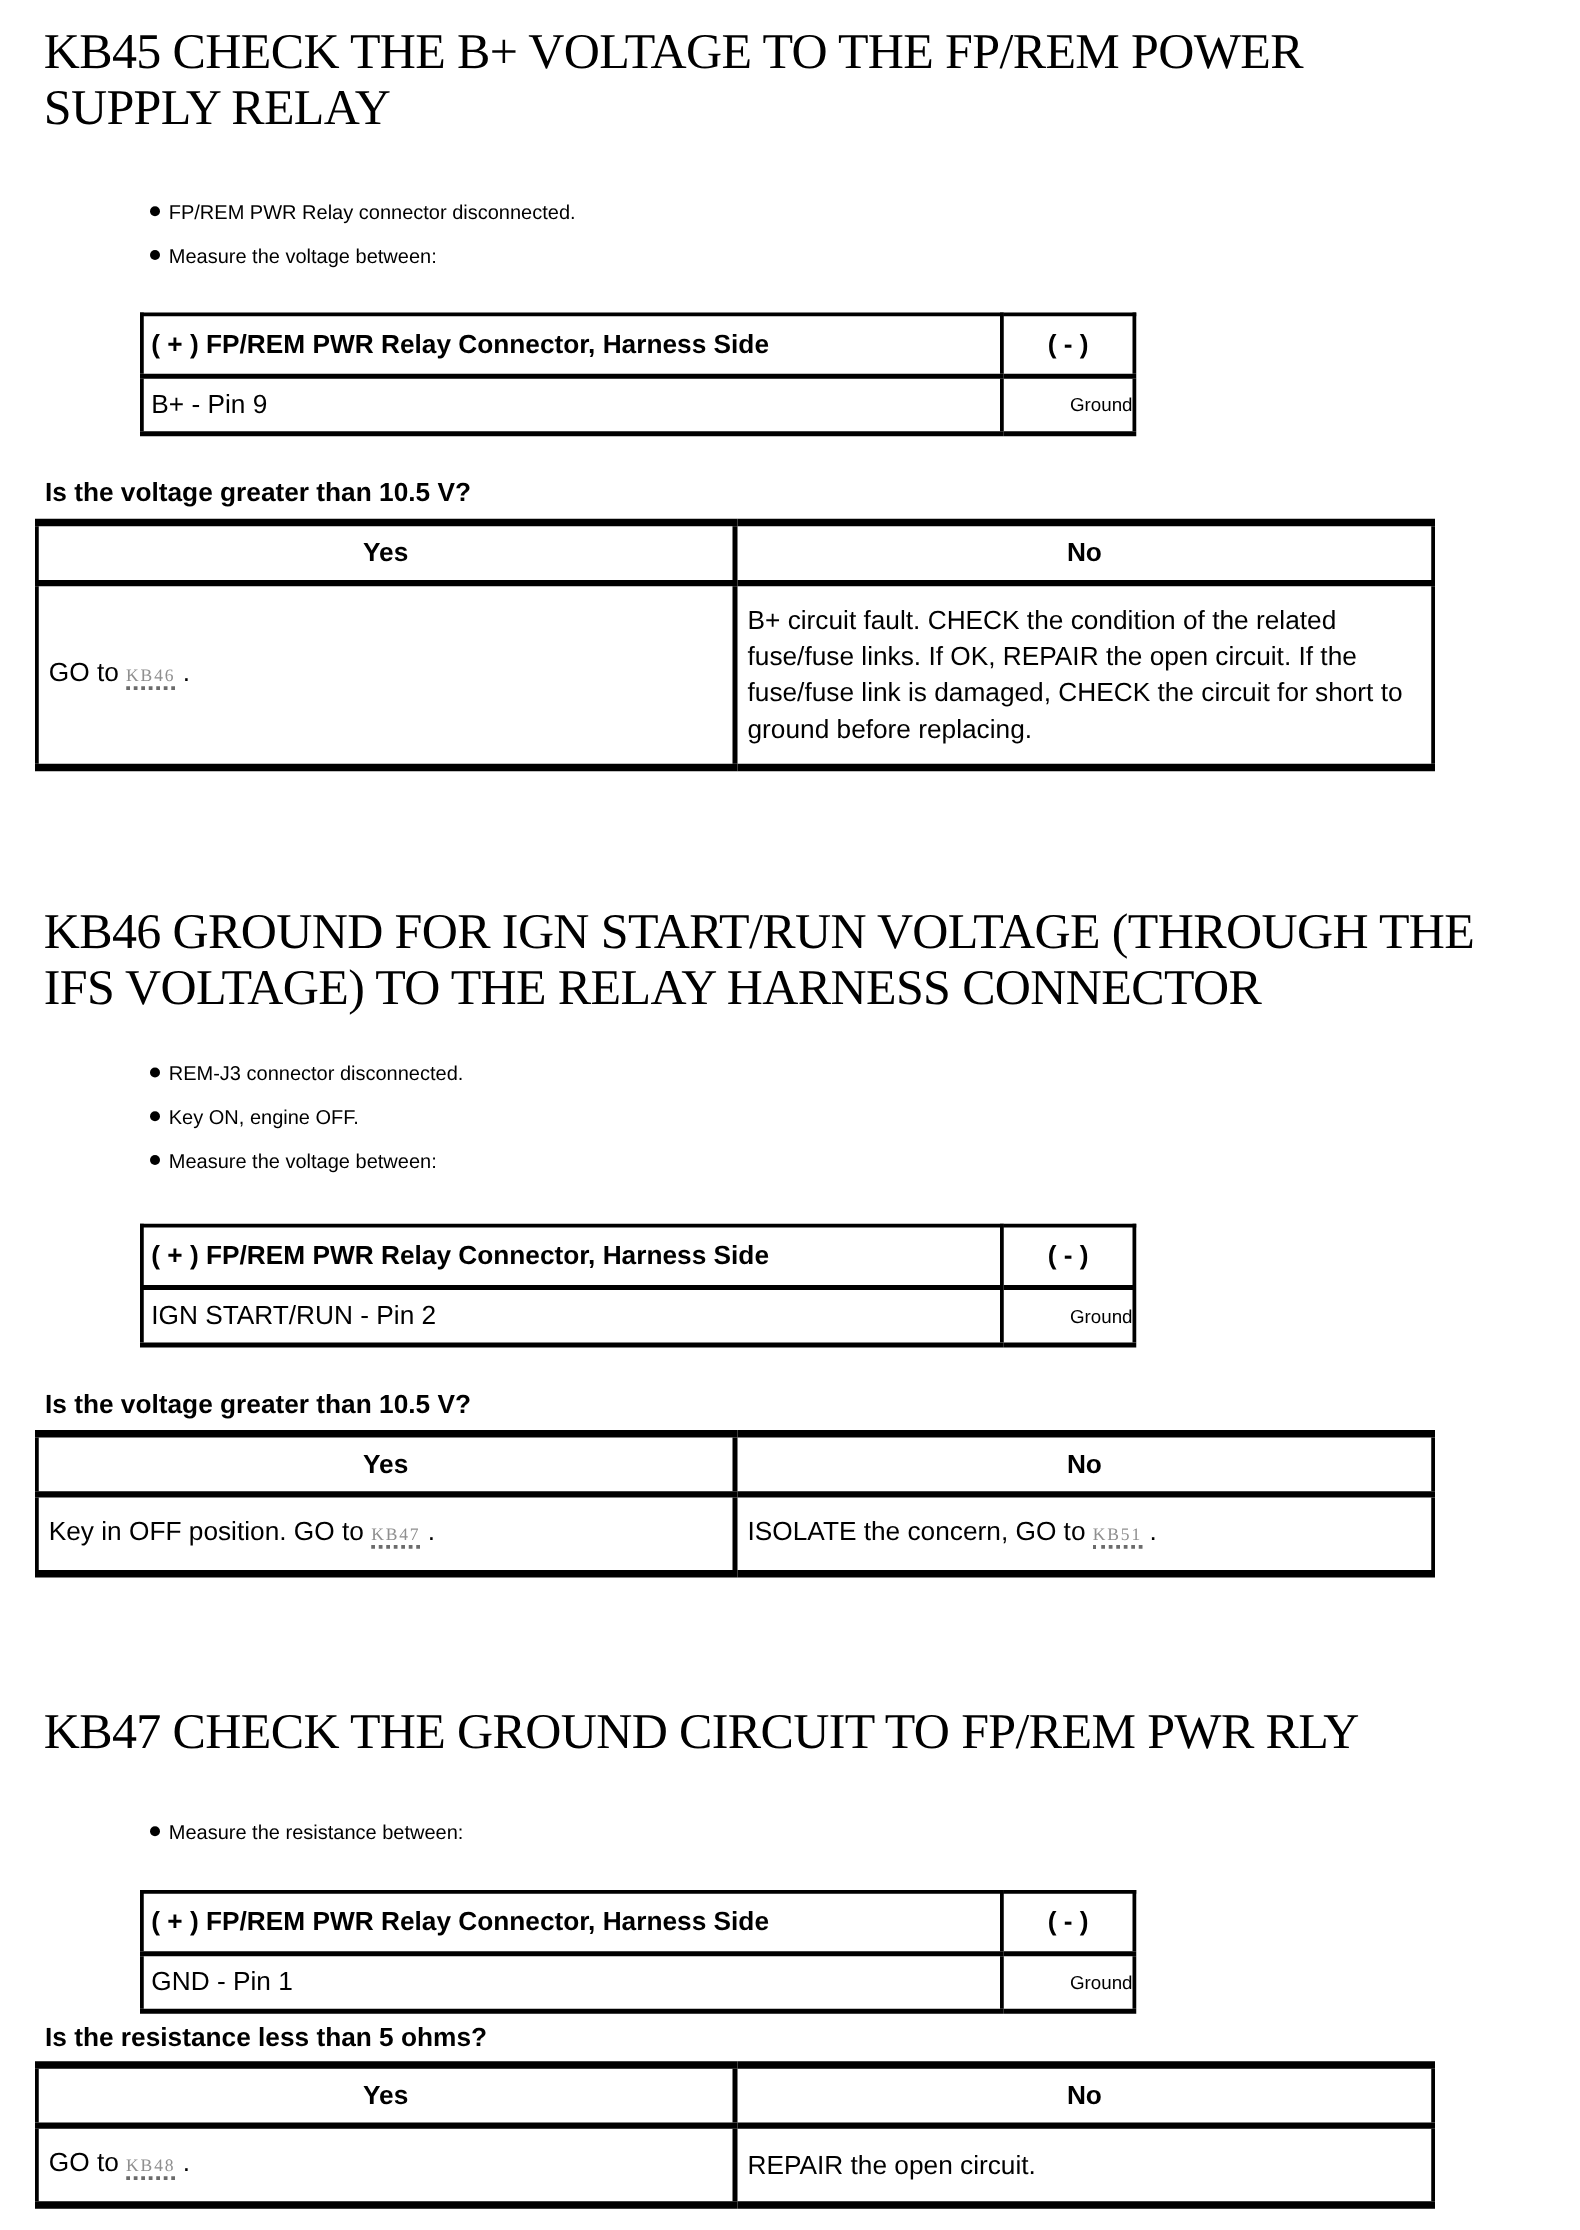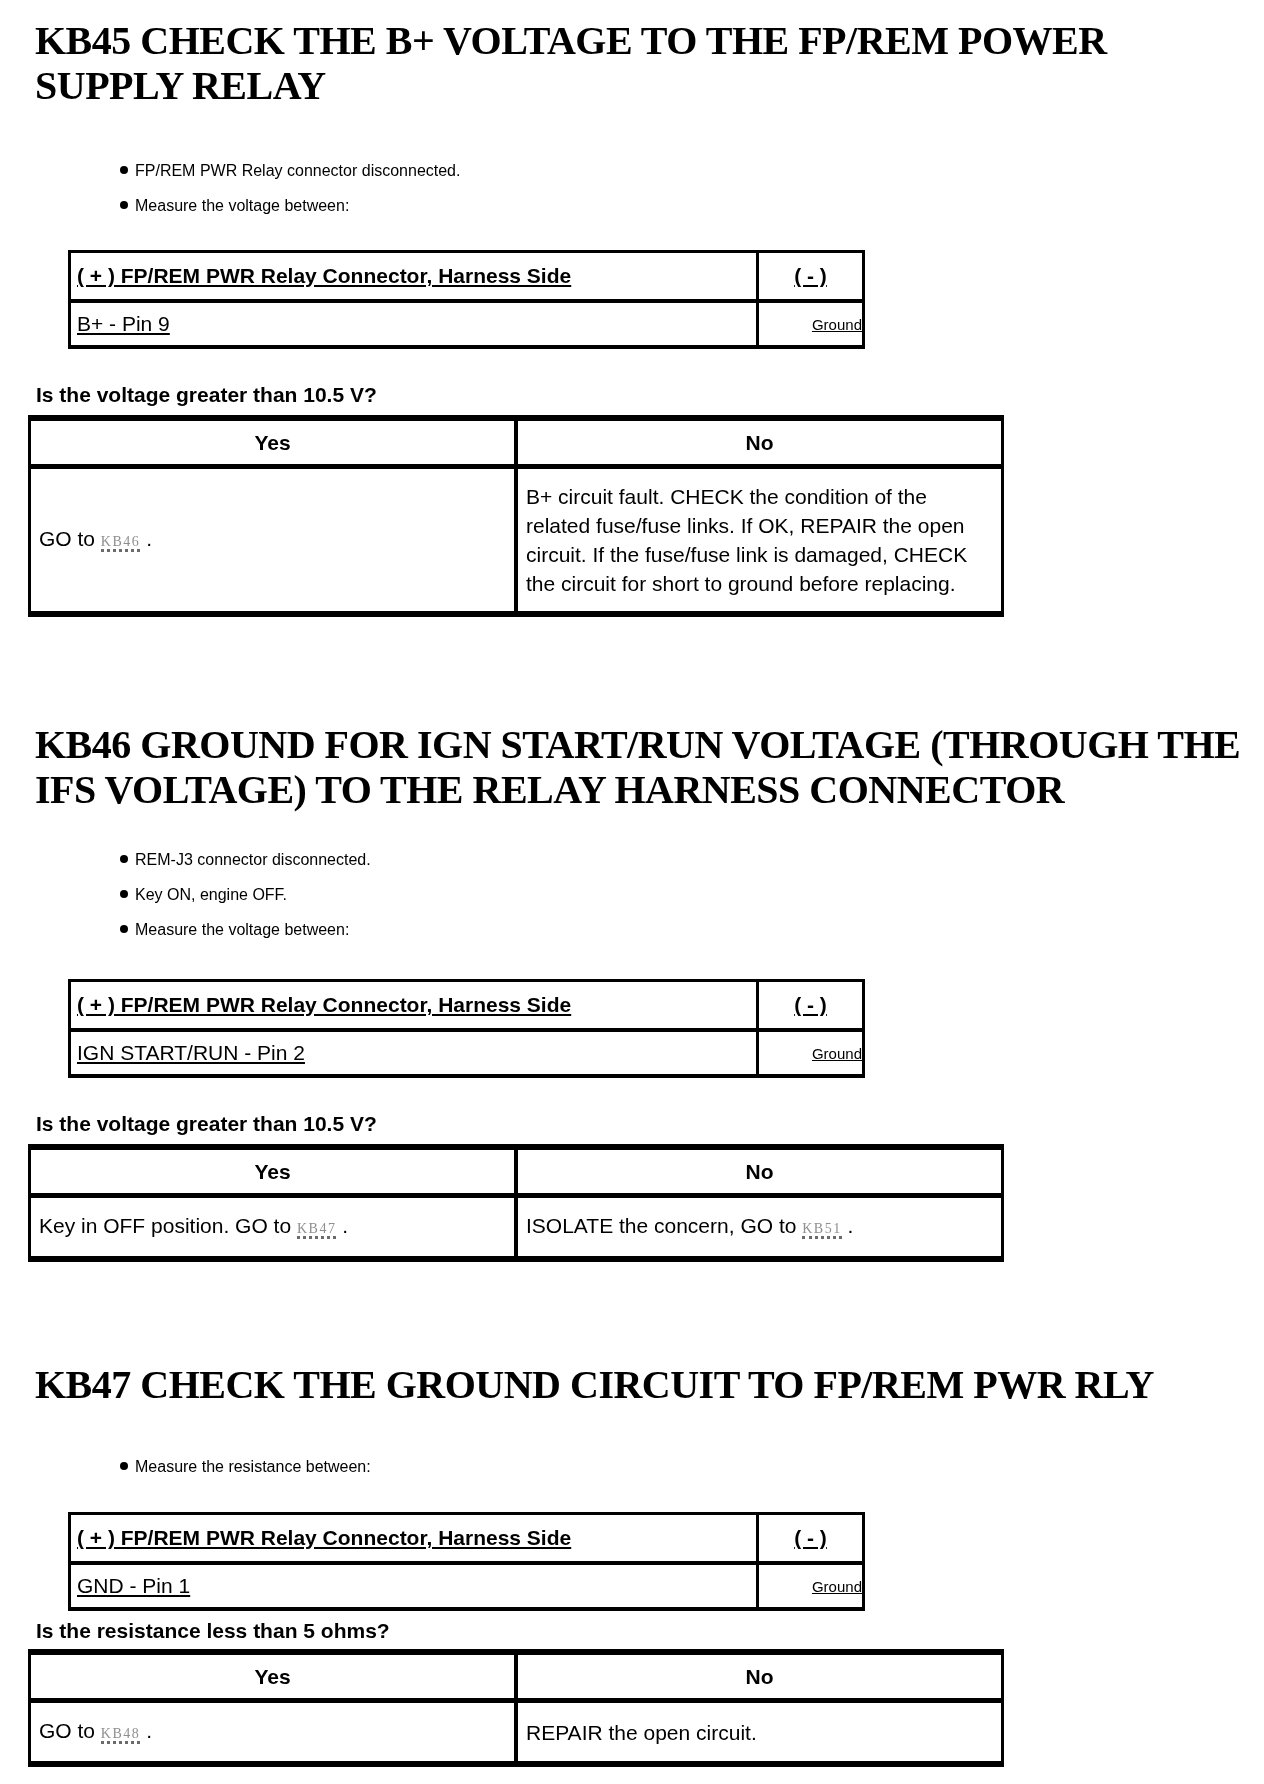--- a/index.html
+++ b/index.html
@@ -1,41 +1,41 @@
 <!DOCTYPE html>
 <html><head>
 <meta charset="utf-8">
 <style>
   html, body { margin:0; padding:0; }
   body {
     width:1264px; height:1784px; background:#ffffff; color:#000000;
     font-family:"Liberation Sans", sans-serif; overflow:hidden;
   }
   .heading {
-    font-family:"Liberation Serif", serif; font-weight:bold;
+    font-family:"Liberation Serif", serif; font-weight:normal;
     font-size:40px; line-height:45px; letter-spacing:-0.5px;
     margin-left:35px;
   }
   #sec0 .heading { margin-top:18px; }
   #sec1 .heading { margin-top:105px; }
   #sec2 .heading { margin-top:100px; }
 
   ul.bullets { list-style:none; margin:0; padding:0; margin-left:120px; }
   #sec0 ul.bullets { margin-top:45px; }
   #sec1 ul.bullets { margin-top:30px; }
   #sec2 ul.bullets { margin-top:42px; }
   ul.bullets li { font-size:16px; line-height:35px; }
   ul.bullets li::before {
     content:""; display:inline-block; width:8px; height:8px;
     background:#000; border-radius:50%; margin-right:7px; vertical-align:2px;
   }
 
   table.meas {
     border-collapse:collapse; table-layout:fixed;
-    margin-left:68px; width:776px;text-decoration:underline;
+    margin-left:112px; width:776px;
   }
   #sec0 table.meas { margin-top:27px; }
   #sec1 table.meas { margin-top:32px; }
   #sec2 table.meas { margin-top:28px; }
   table.meas td, table.meas th { border:3px solid #000; background:#fff; }
   table.meas tr.mhead th { border-bottom:4px solid #000; }
   table.meas tr.mrow  td { border-bottom:4px solid #000; }
   table.meas th.pos {
     width:675px; text-align:left; font-weight:bold; font-size:21px;
     padding:6px 4px 6px 6px; height:34px;
@@ -46,21 +46,21 @@
 
   .question {
     font-weight:bold; font-size:21px; line-height:24px; margin-left:36px;
   }
   #sec0 .question { margin-top:34px; }
   #sec1 .question { margin-top:34px; }
   #sec2 .question { margin-top:8px; }
 
   table.decision {
     border-collapse:collapse; table-layout:fixed;
-    margin-left:28px; width:976px;
+    margin-left:28px; width:1120px;
   }
   #sec0 table.decision { margin-top:8px; }
   #sec1 table.decision { margin-top:8px; }
   #sec2 table.decision { margin-top:6px; }
   table.decision td, table.decision th { border:3px solid #000; background:#fff; }
   table.decision tr.dhead th {
     border-top:6px solid #000; border-bottom:5px solid #000;
     font-weight:bold; font-size:21px; text-align:center; height:41px;
   }
   table.decision tr.dbody td {

